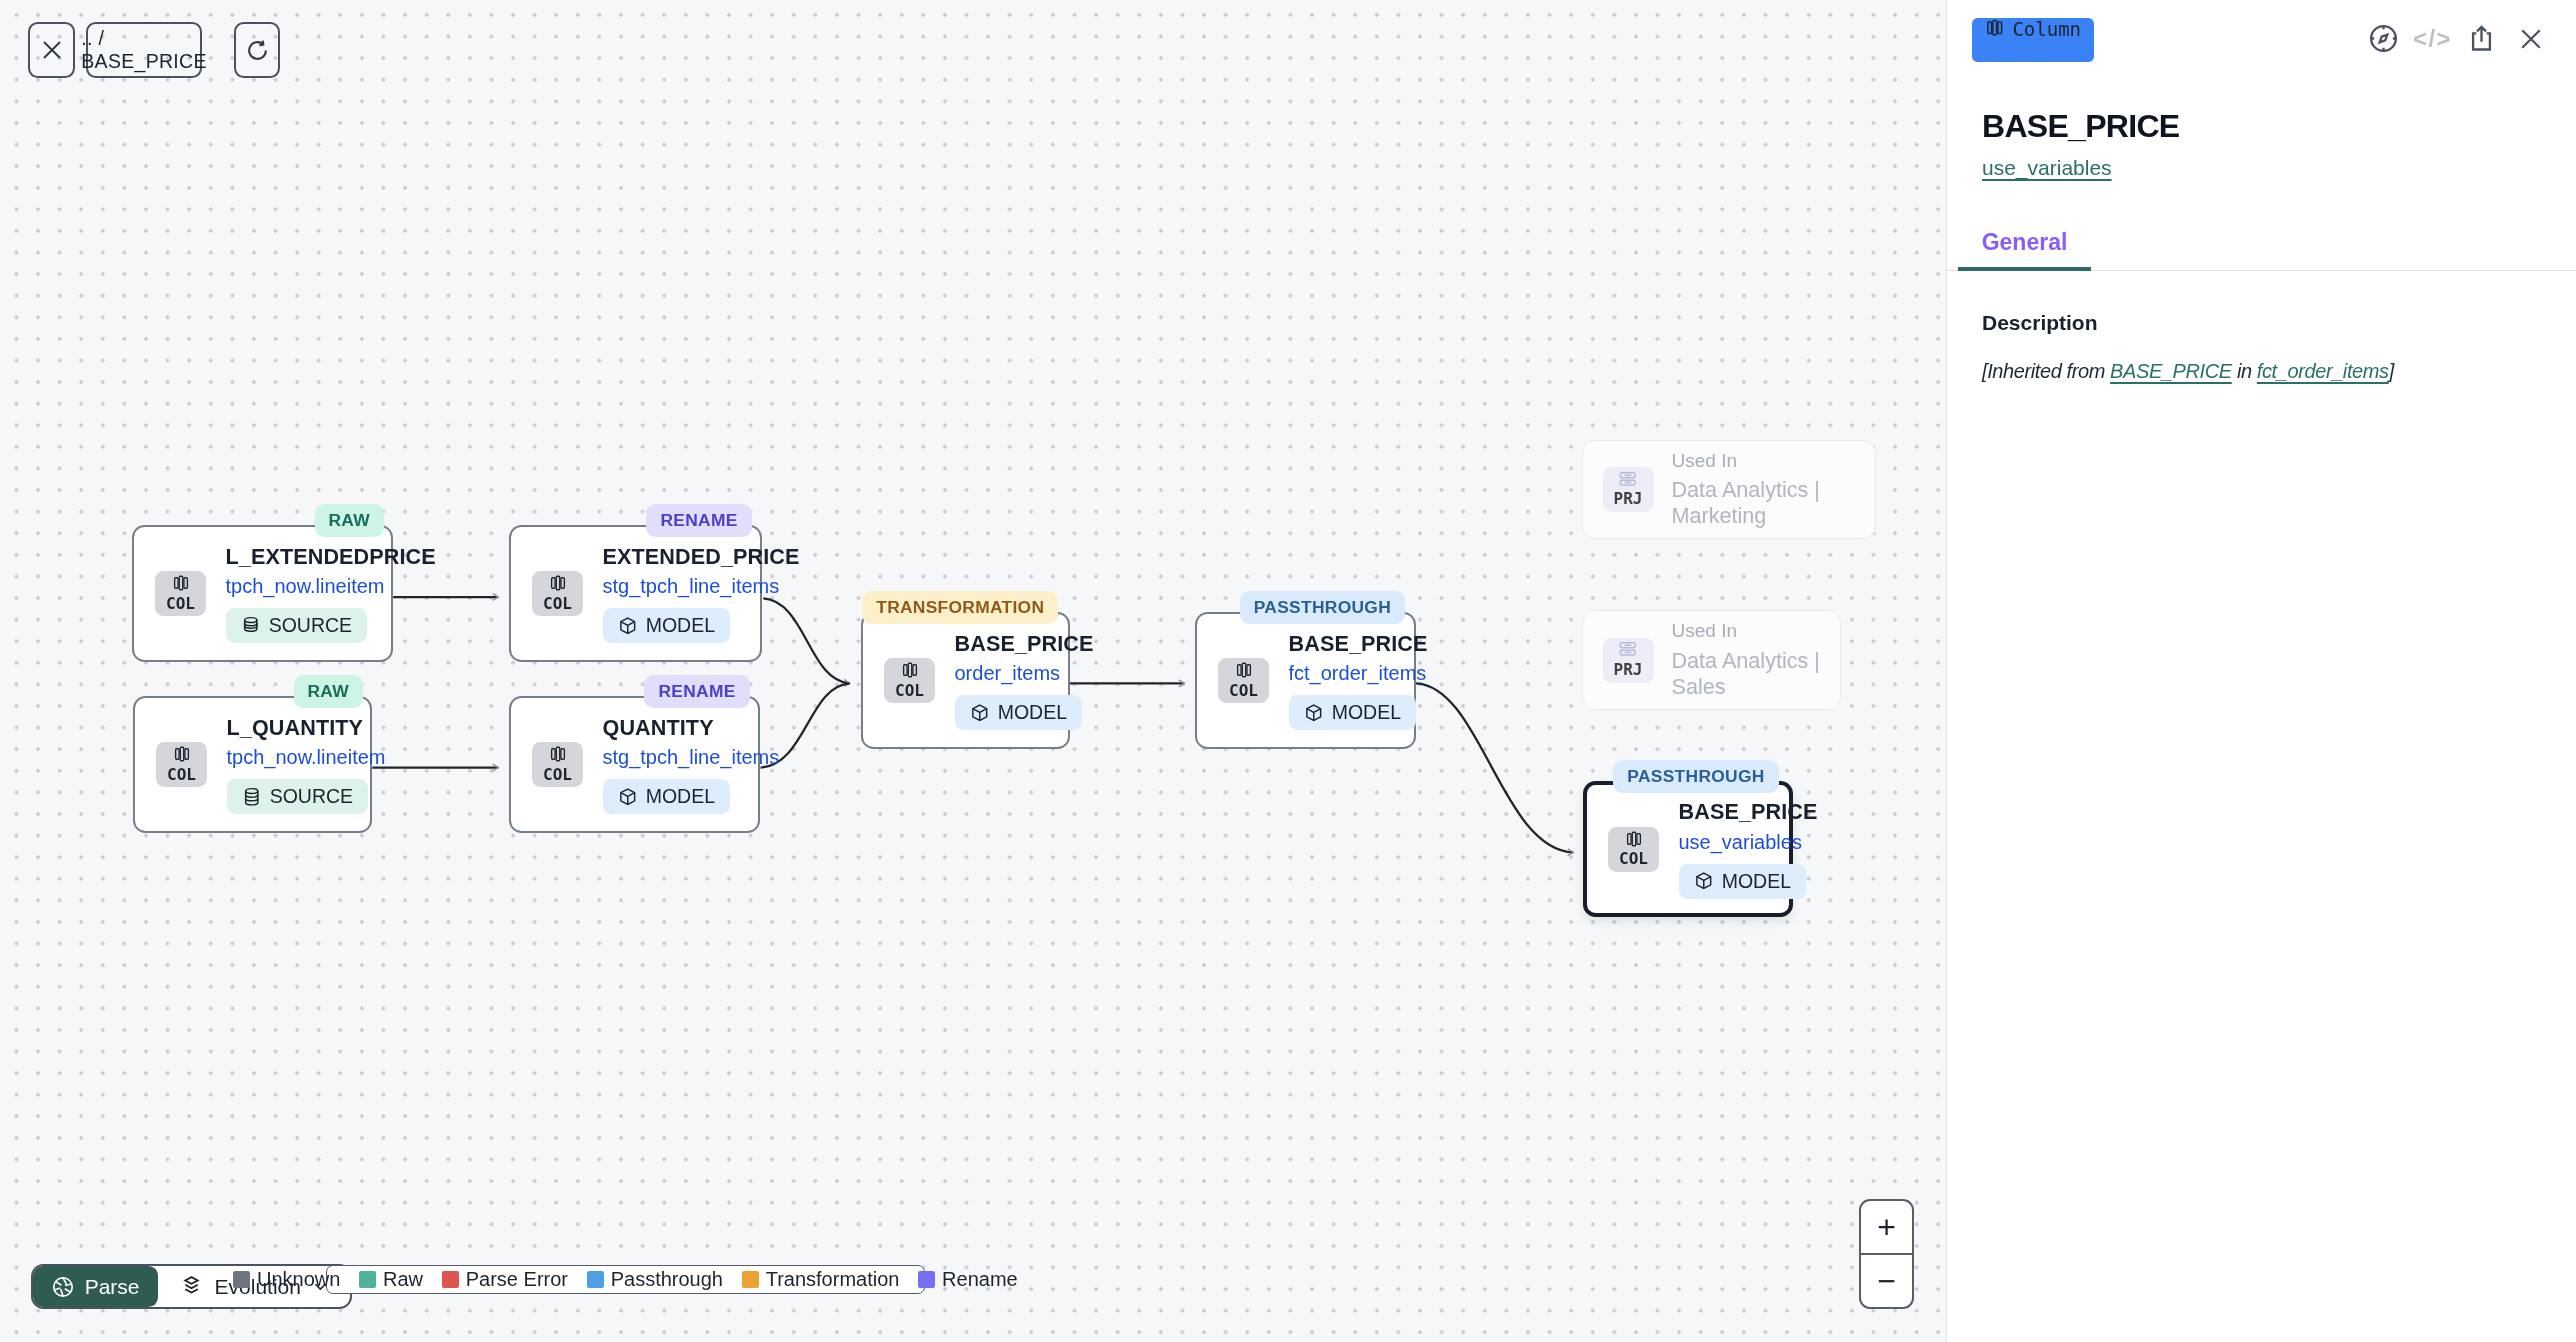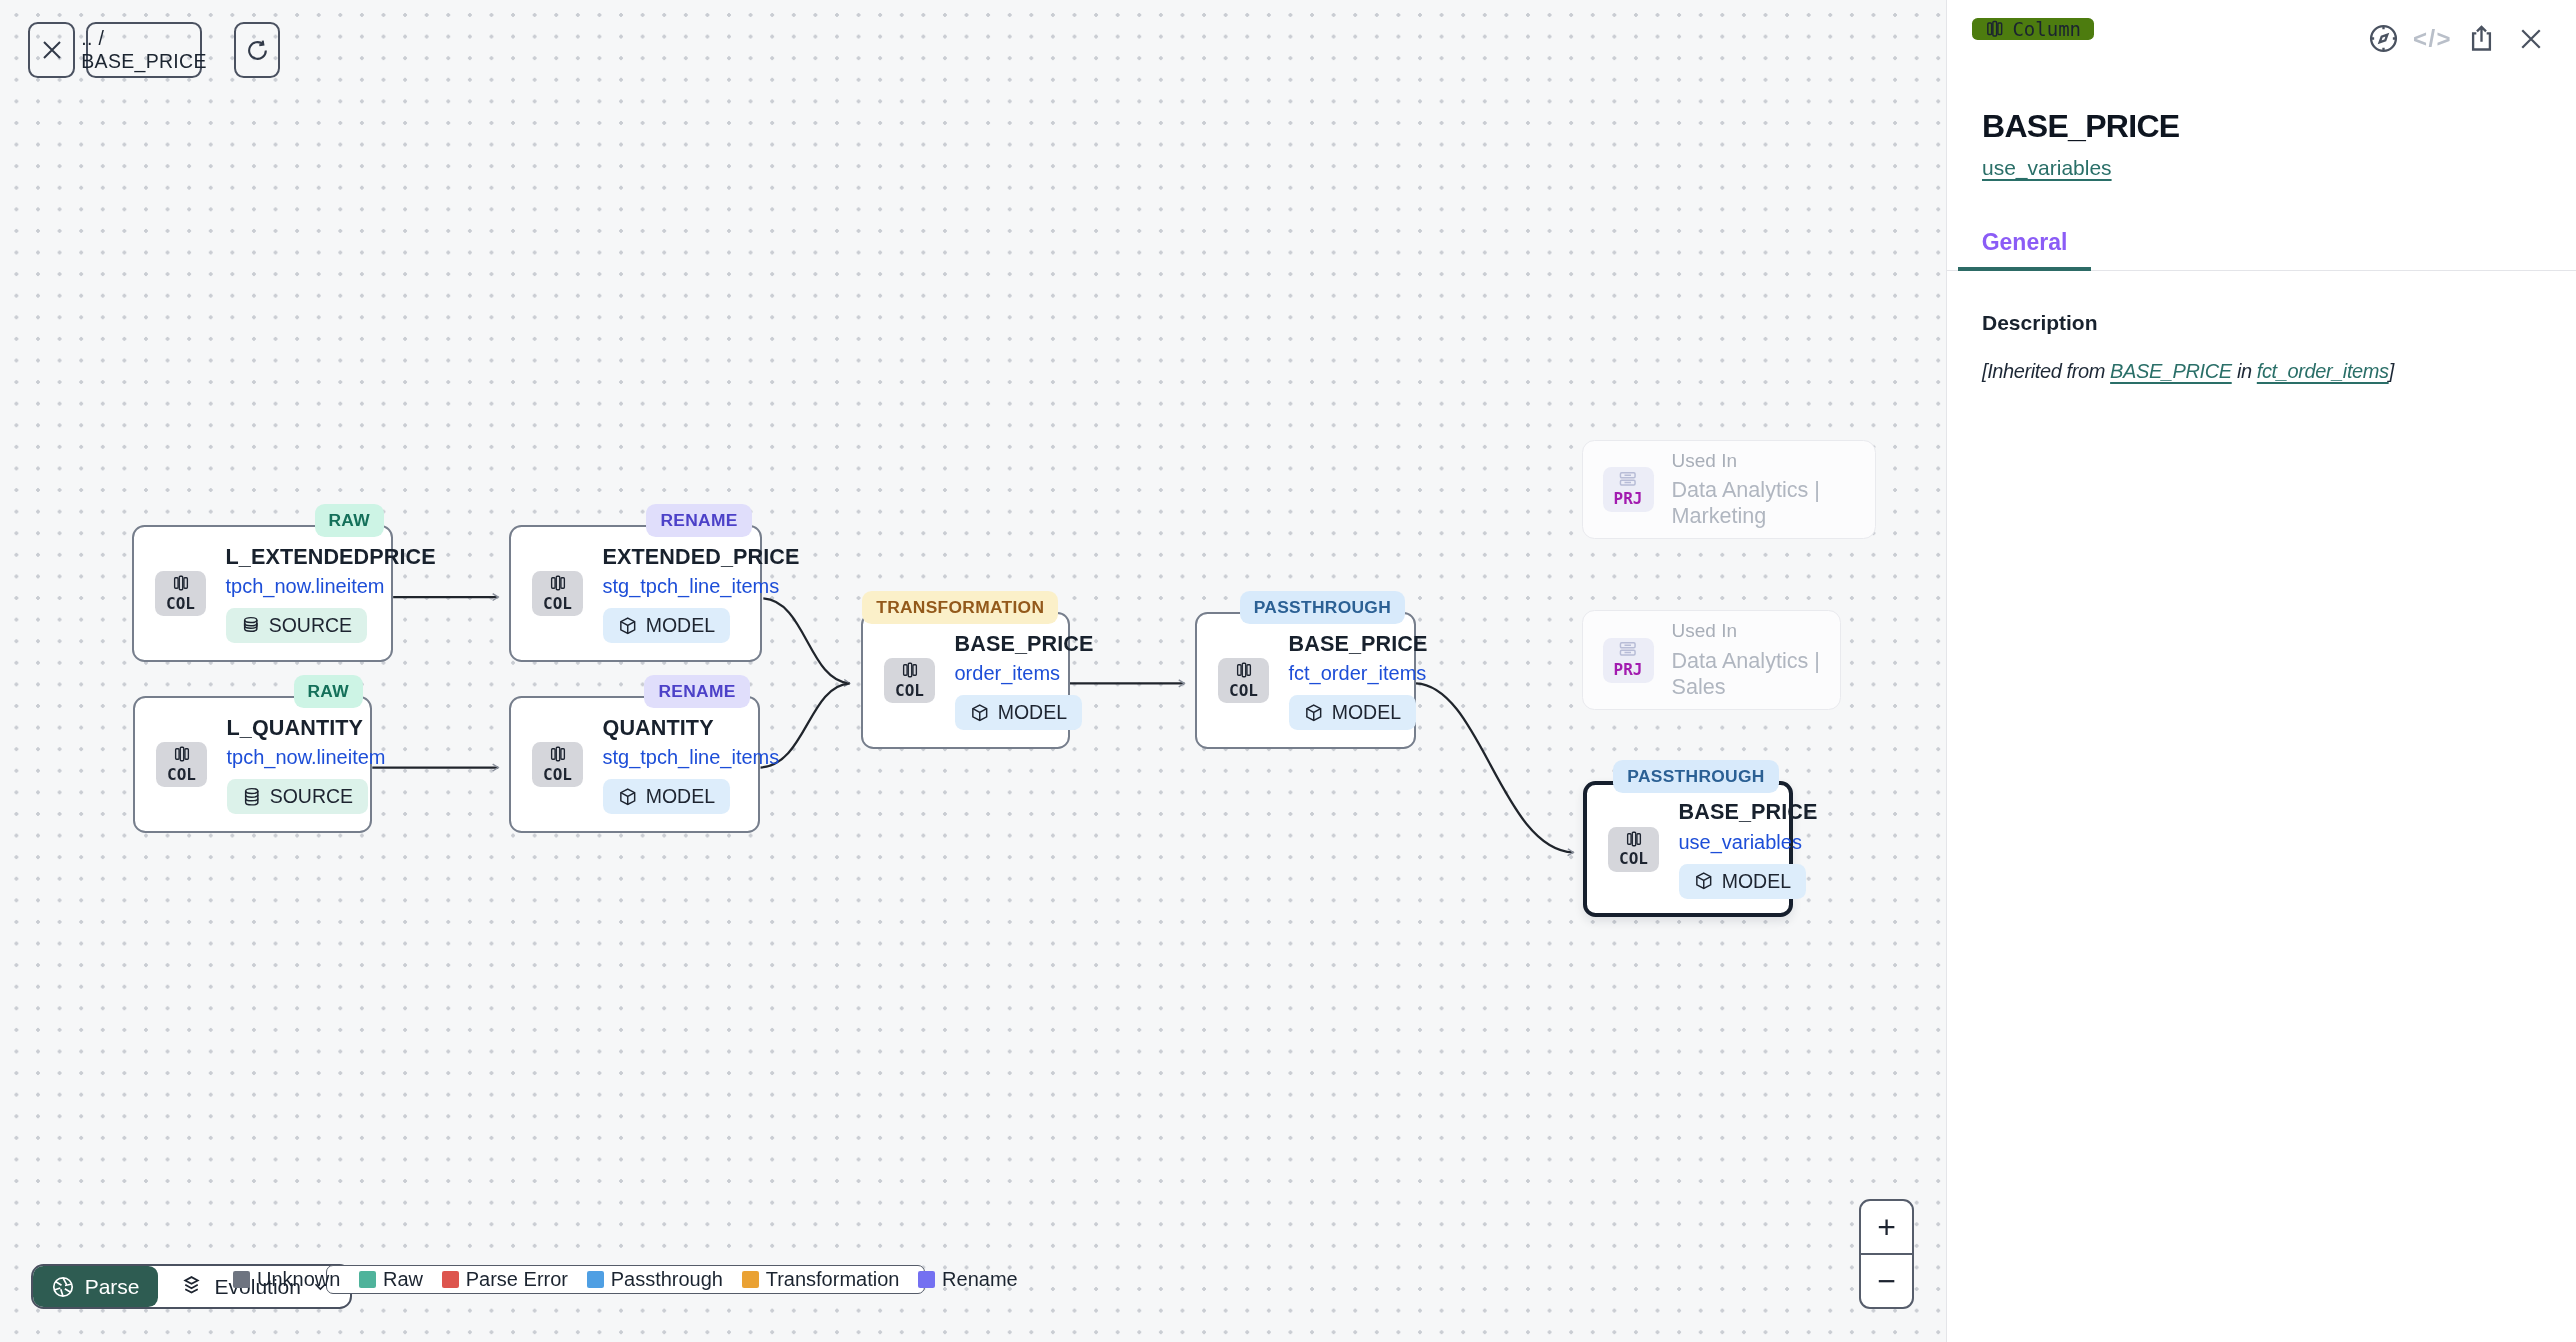--- a/index.html
+++ b/index.html
@@ -64,21 +64,21 @@
   .tag-rename { background: #e0defb; color: #4c41c8; }
   .tag-transformation { background: #fbf0c9; color: #93591b; }
   .tag-passthrough { background: #d8eafb; color: #2b6094; }
 
   
   .ghost {
     position: absolute; background: #fcfcfd;
     border: 1.4px solid #e9eaee; border-radius: 12.5px;
     display: flex; align-items: center; gap: 18px; padding: 0 19.5px;
   }
-  .ghost .kind-badge { background: #ecedf7; color: #a21caf; }
+  .ghost .kind-badge { background: #ecedf7; color: #404040; }
   .ghost .kind-badge svg { stroke: #b7bcd6; }
   .ghost-label { font-size: 19px; color: #a8aeb8; }
   .ghost-name { font-size: 21.6px; color: #b0b6c0; margin-top: 5.6px; }
 
   
   .lenses-ctl {
     position: absolute; left: 31px; top: 1264px; height: 45px;
     display: flex; border-radius: 12.5px; border: 2.1px solid #4a5160; background: #fff; overflow: hidden;
   }
   .lenses-seg {
@@ -108,23 +108,23 @@
     font-size: 32px; color: #1d2430; cursor: pointer; font-weight: 300; }
   .zoom-btn:first-child { border-bottom: 2.1px solid #565d6b; }
 
   
   .panel {
     position: absolute; top: 0; right: 0; width: 630px; height: 1343px;
     background: #fff; border-left: 1.4px solid #e4e5e9;
   }
   .panel-header { position: relative; height: 75px; }
   .type-badge {
-    position: absolute; left: 25px; top: 18px; height: 22px; border-radius: 5.6px;
-    background: #4d7c0f; color: #1b2430; padding: 0 12.5px;
-    display: flex; align-items: center; gap: 8.4px;
+    position: absolute; left: 25px; top: 18px; height: 44px; border-radius: 5.6px;
+    background: #3b82f6; color: #1b2430; padding: 0 12.5px;
+    display: flex; align-items: flex-start; gap: 8.4px;
     font-family: "DejaVu Sans Mono", monospace; font-size: 19px;
   }
   .type-badge svg { stroke: #1b2430; }
   .panel-icons { position: absolute; right: 28px; top: 21px; display: flex; align-items: center; gap: 14px; }
   .picon { width: 35px; height: 35px; display: flex; align-items: center; justify-content: center; cursor: pointer; }
   .picon svg { stroke: #4a5260; }
   .picon.disabled { cursor: default; }
   .picon.disabled .code-glyph { color: #b9bfc9; }
   .code-glyph { font-size: 24px; font-weight: 600; color: #4a5260; letter-spacing: 1.4px; }
 

